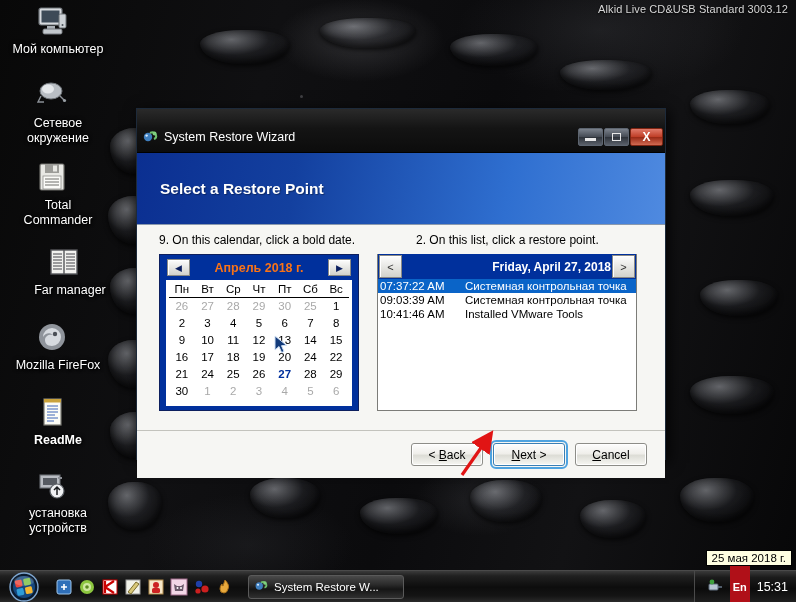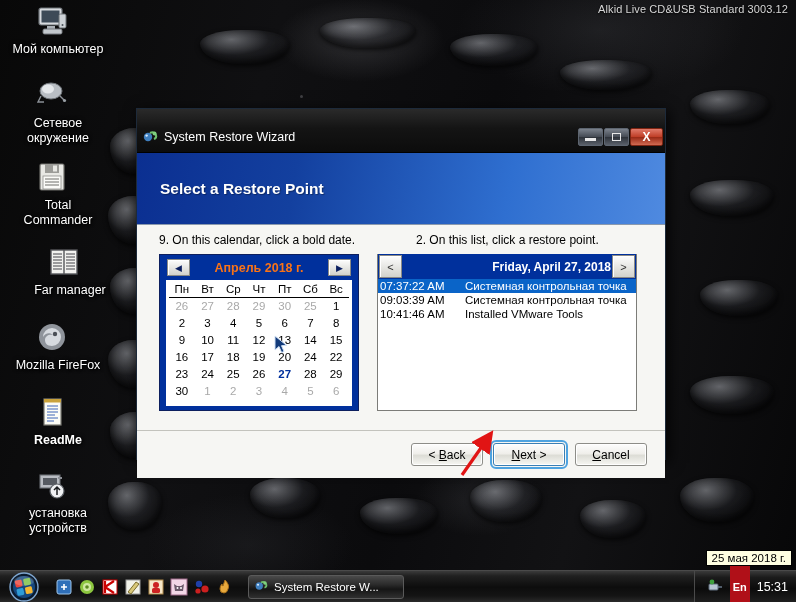--- a/index.html
+++ b/index.html
@@ -426,21 +426,21 @@
                 <tr>
                   <td>16</td>
                   <td>17</td>
                   <td>18</td>
                   <td>19</td>
                   <td>20</td>
                   <td>24</td>
                   <td>22</td>
                 </tr>
                 <tr>
-                  <td>23</td>
+                  <td>21</td>
                   <td>24</td>
                   <td>25</td>
                   <td>26</td>
                   <td class="sel">27</td>
                   <td>28</td>
                   <td>29</td>
                 </tr>
                 <tr>
                   <td>30</td>
                   <td class="dim">1</td>

